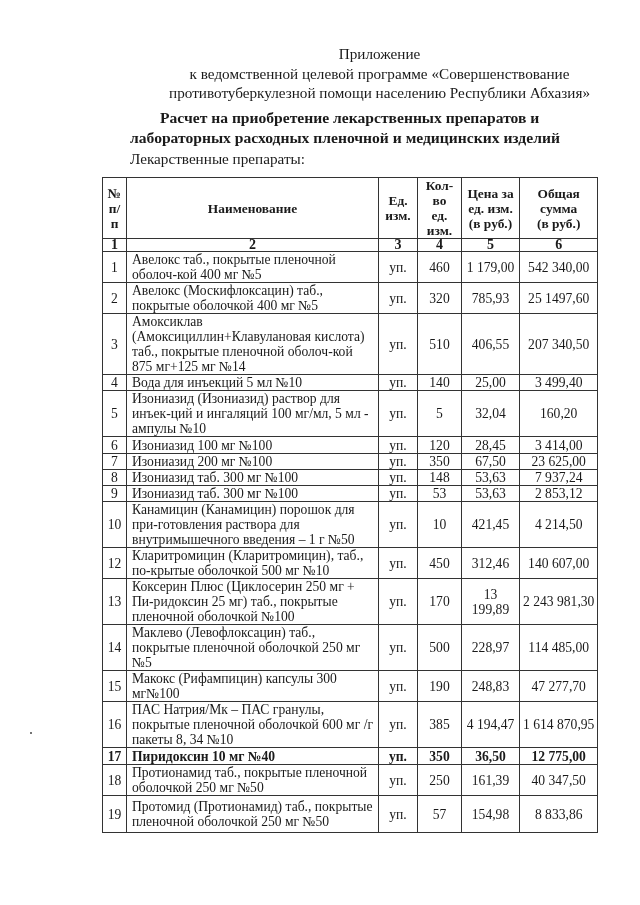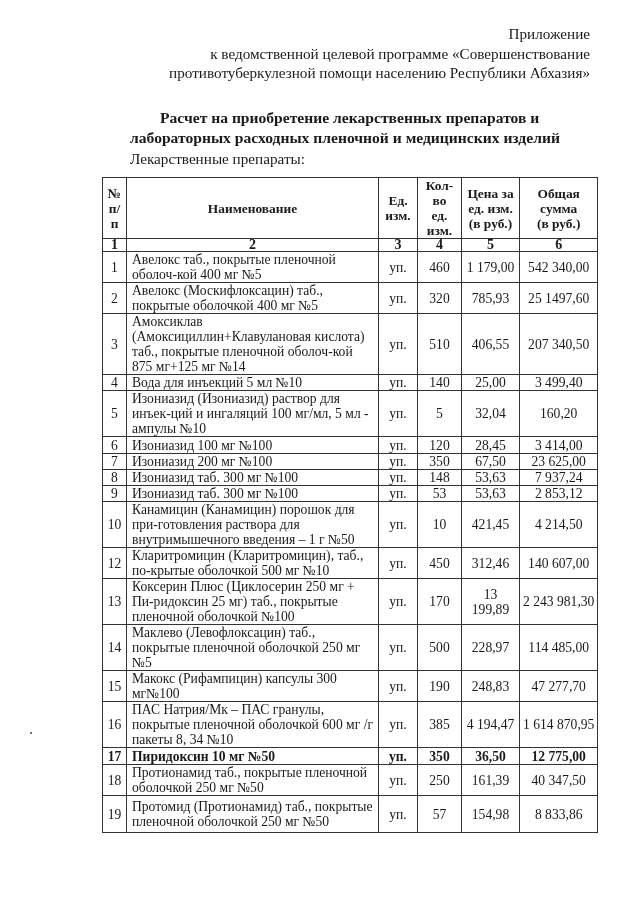--- a/index.html
+++ b/index.html
@@ -1,18 +1,18 @@
 <!DOCTYPE html>
 <html><head>
 <meta charset="utf-8">
 <style>
   html, body { margin: 0; padding: 0; background: #ffffff; }
   body { width: 640px; height: 905px; position: relative; overflow: hidden;
          font-family: "Liberation Serif", "DejaVu Serif", serif; color: #1a1a1a; }
-  .appendix { position: absolute; right: 50px; top: 24px; text-align: right;
+  .appendix { position: absolute; right: 50px; top: 44px; text-align: center;
               font-size: 15.2px; line-height: 19.5px; }
   .title { position: absolute; left: 130px; top: 108px; width: 470px;
            font-weight: bold; font-size: 15.6px; line-height: 20px; }
   .title .l1 { padding-left: 30px; font-family: Liberation Serif, serif; }
   .subhead { position: absolute; left: 130px; top: 150px; font-size: 15.2px; }
   table { position: absolute; left: 102px; top: 177px; border-collapse: collapse;
           font-size: 13.6px; line-height: 15px; table-layout: fixed; }
   td, th { border: 1px solid #333; padding: 0 3px; vertical-align: middle; }
   th { font-weight: bold; text-align: center; font-size: 13.4px; line-height: 15px; }
   .hdr th { height: 46px; }
@@ -194,21 +194,21 @@
       <tr style="height: 45px;">
         <td class="c1">16</td>
         <td class="c2">ПАС Натрия/Мк – ПАС гранулы, покрытые пленочной оболочкой 600 мг /г пакеты 8, 34 №10</td>
         <td class="c3">уп.</td>
         <td class="c4">385</td>
         <td class="c5">4 194,47</td>
         <td class="c6">1 614 870,95</td>
       </tr>
       <tr style="height: 17px; font-weight: bold;">
         <td class="c1">17</td>
-        <td class="c2">Пиридоксин 10 мг №50</td>
+        <td class="c2">Пиридоксин 10 мг №40</td>
         <td class="c3">уп.</td>
         <td class="c4">350</td>
         <td class="c5">36,50</td>
         <td class="c6">12 775,00</td>
       </tr>
       <tr style="height: 29px;">
         <td class="c1">18</td>
         <td class="c2">Протионамид таб., покрытые пленочной оболочкой 250 мг №50</td>
         <td class="c3">уп.</td>
         <td class="c4">250</td>

